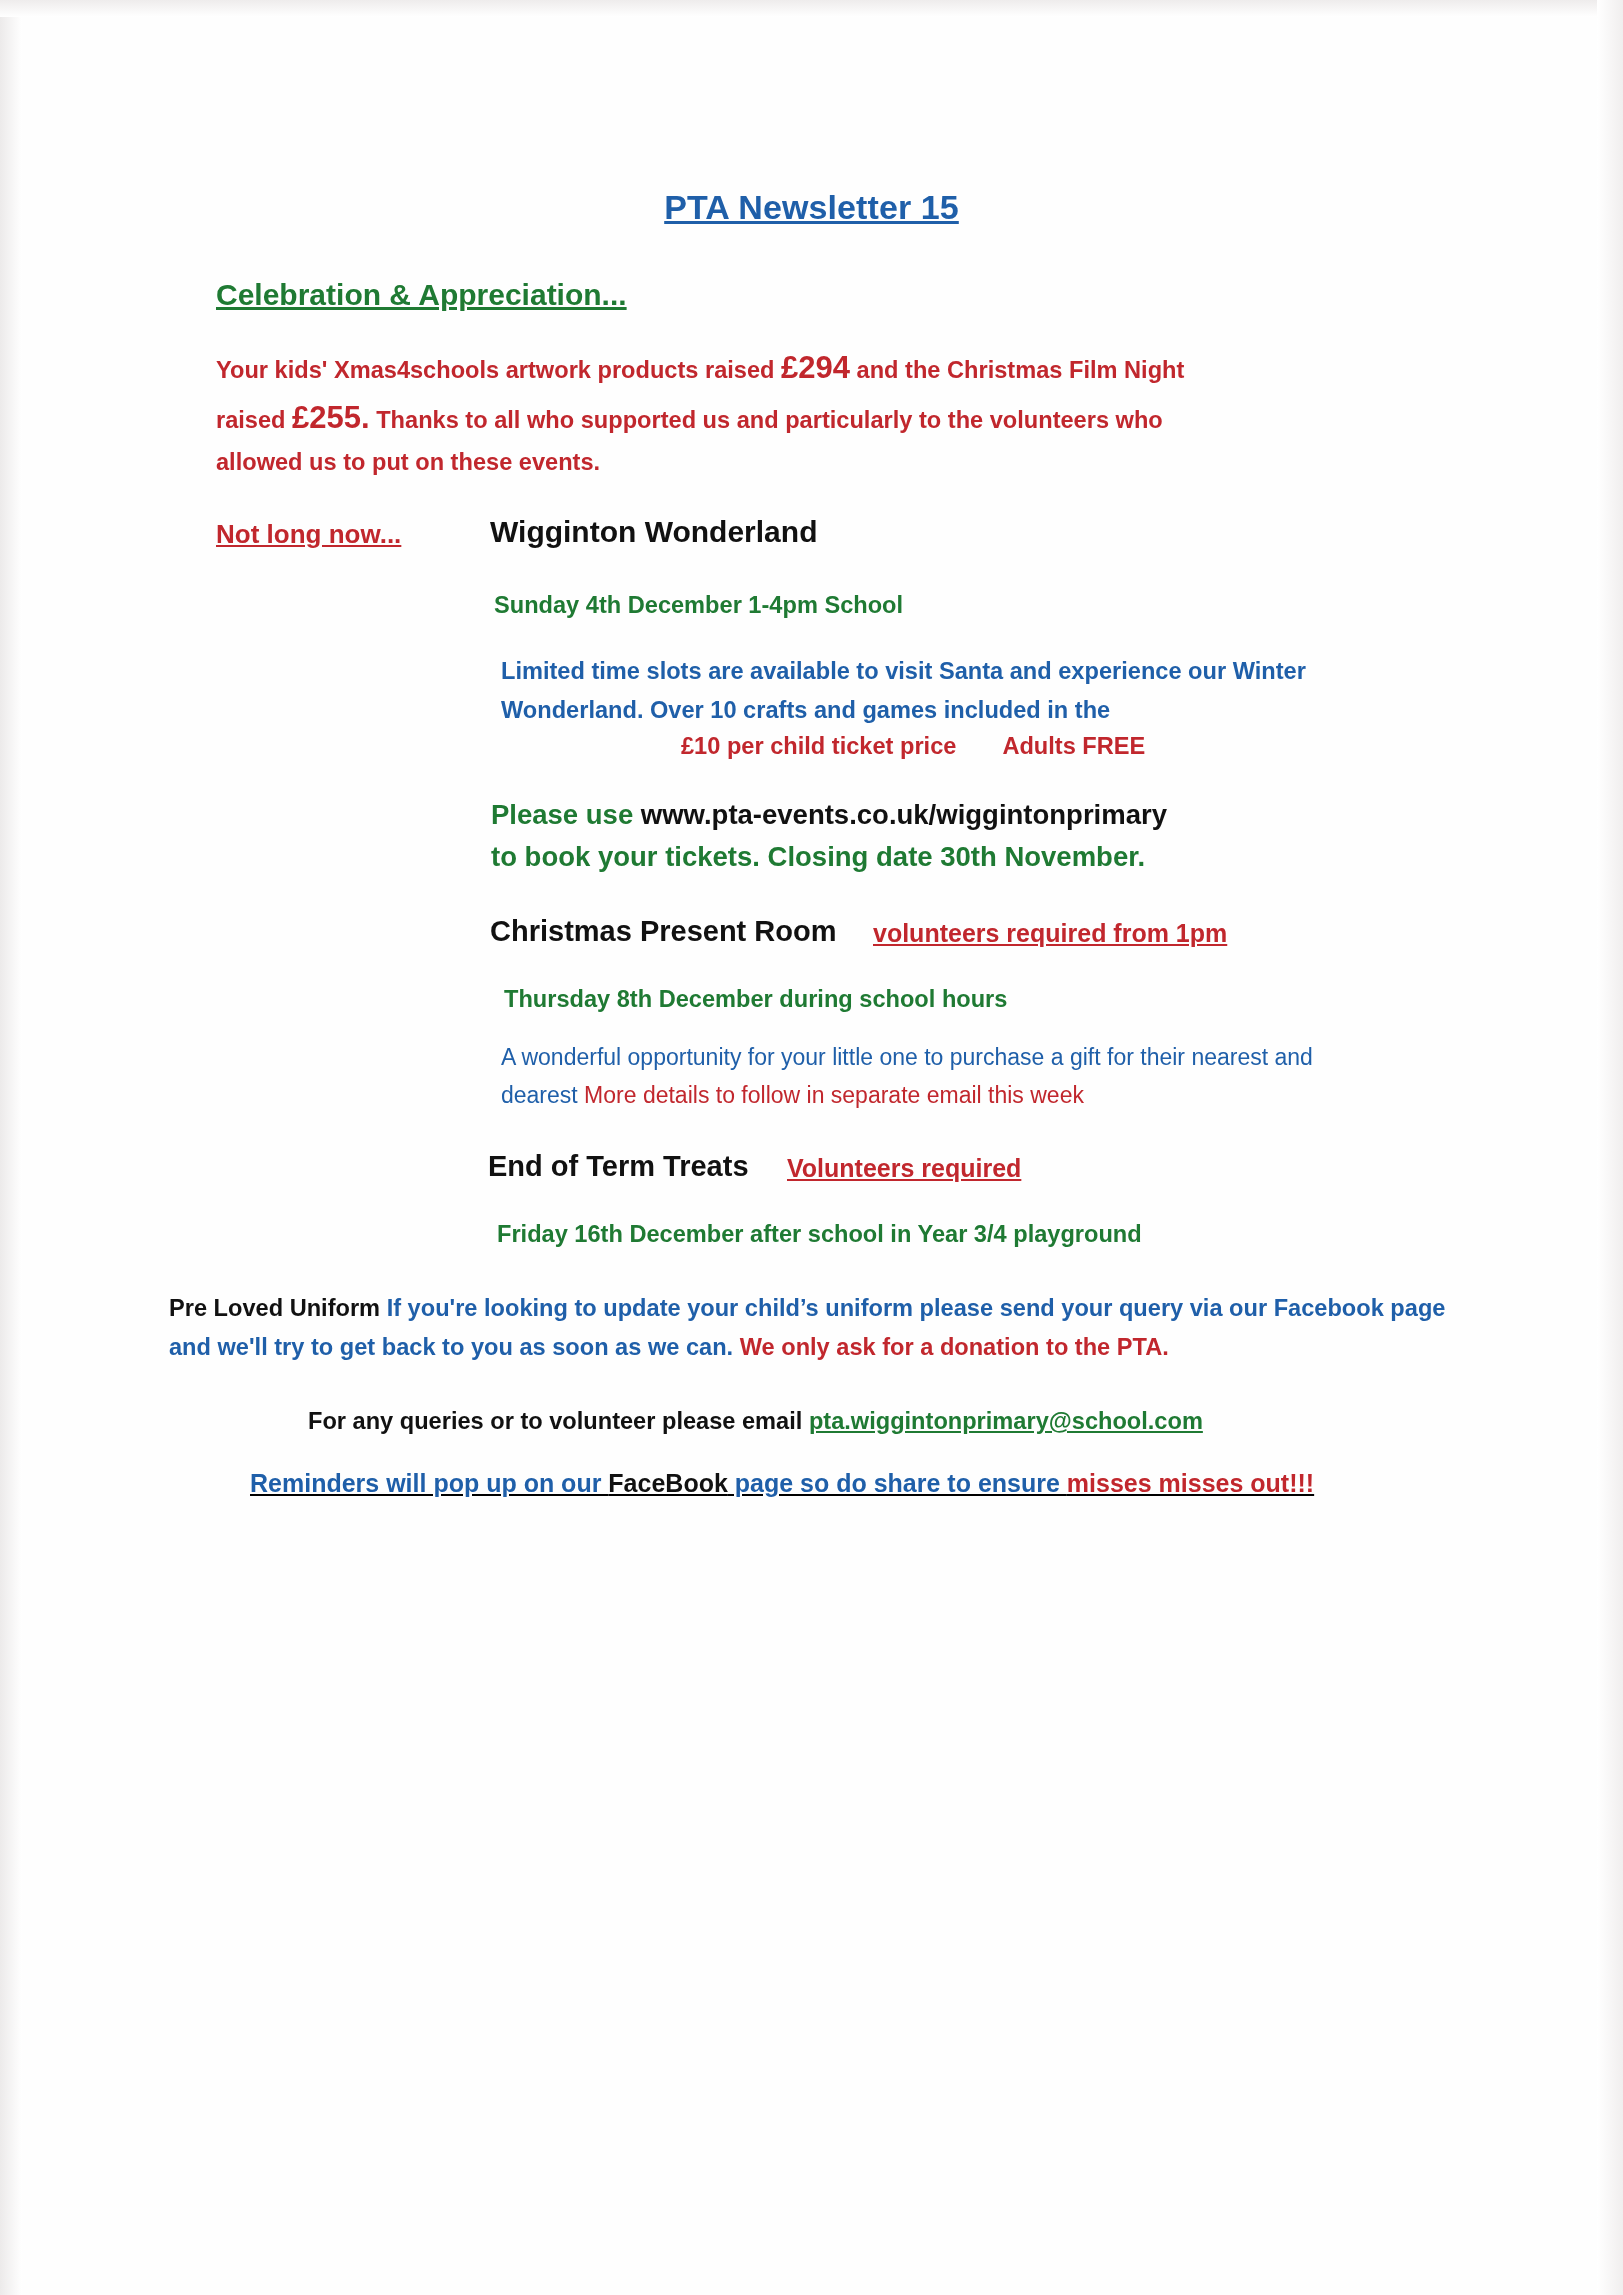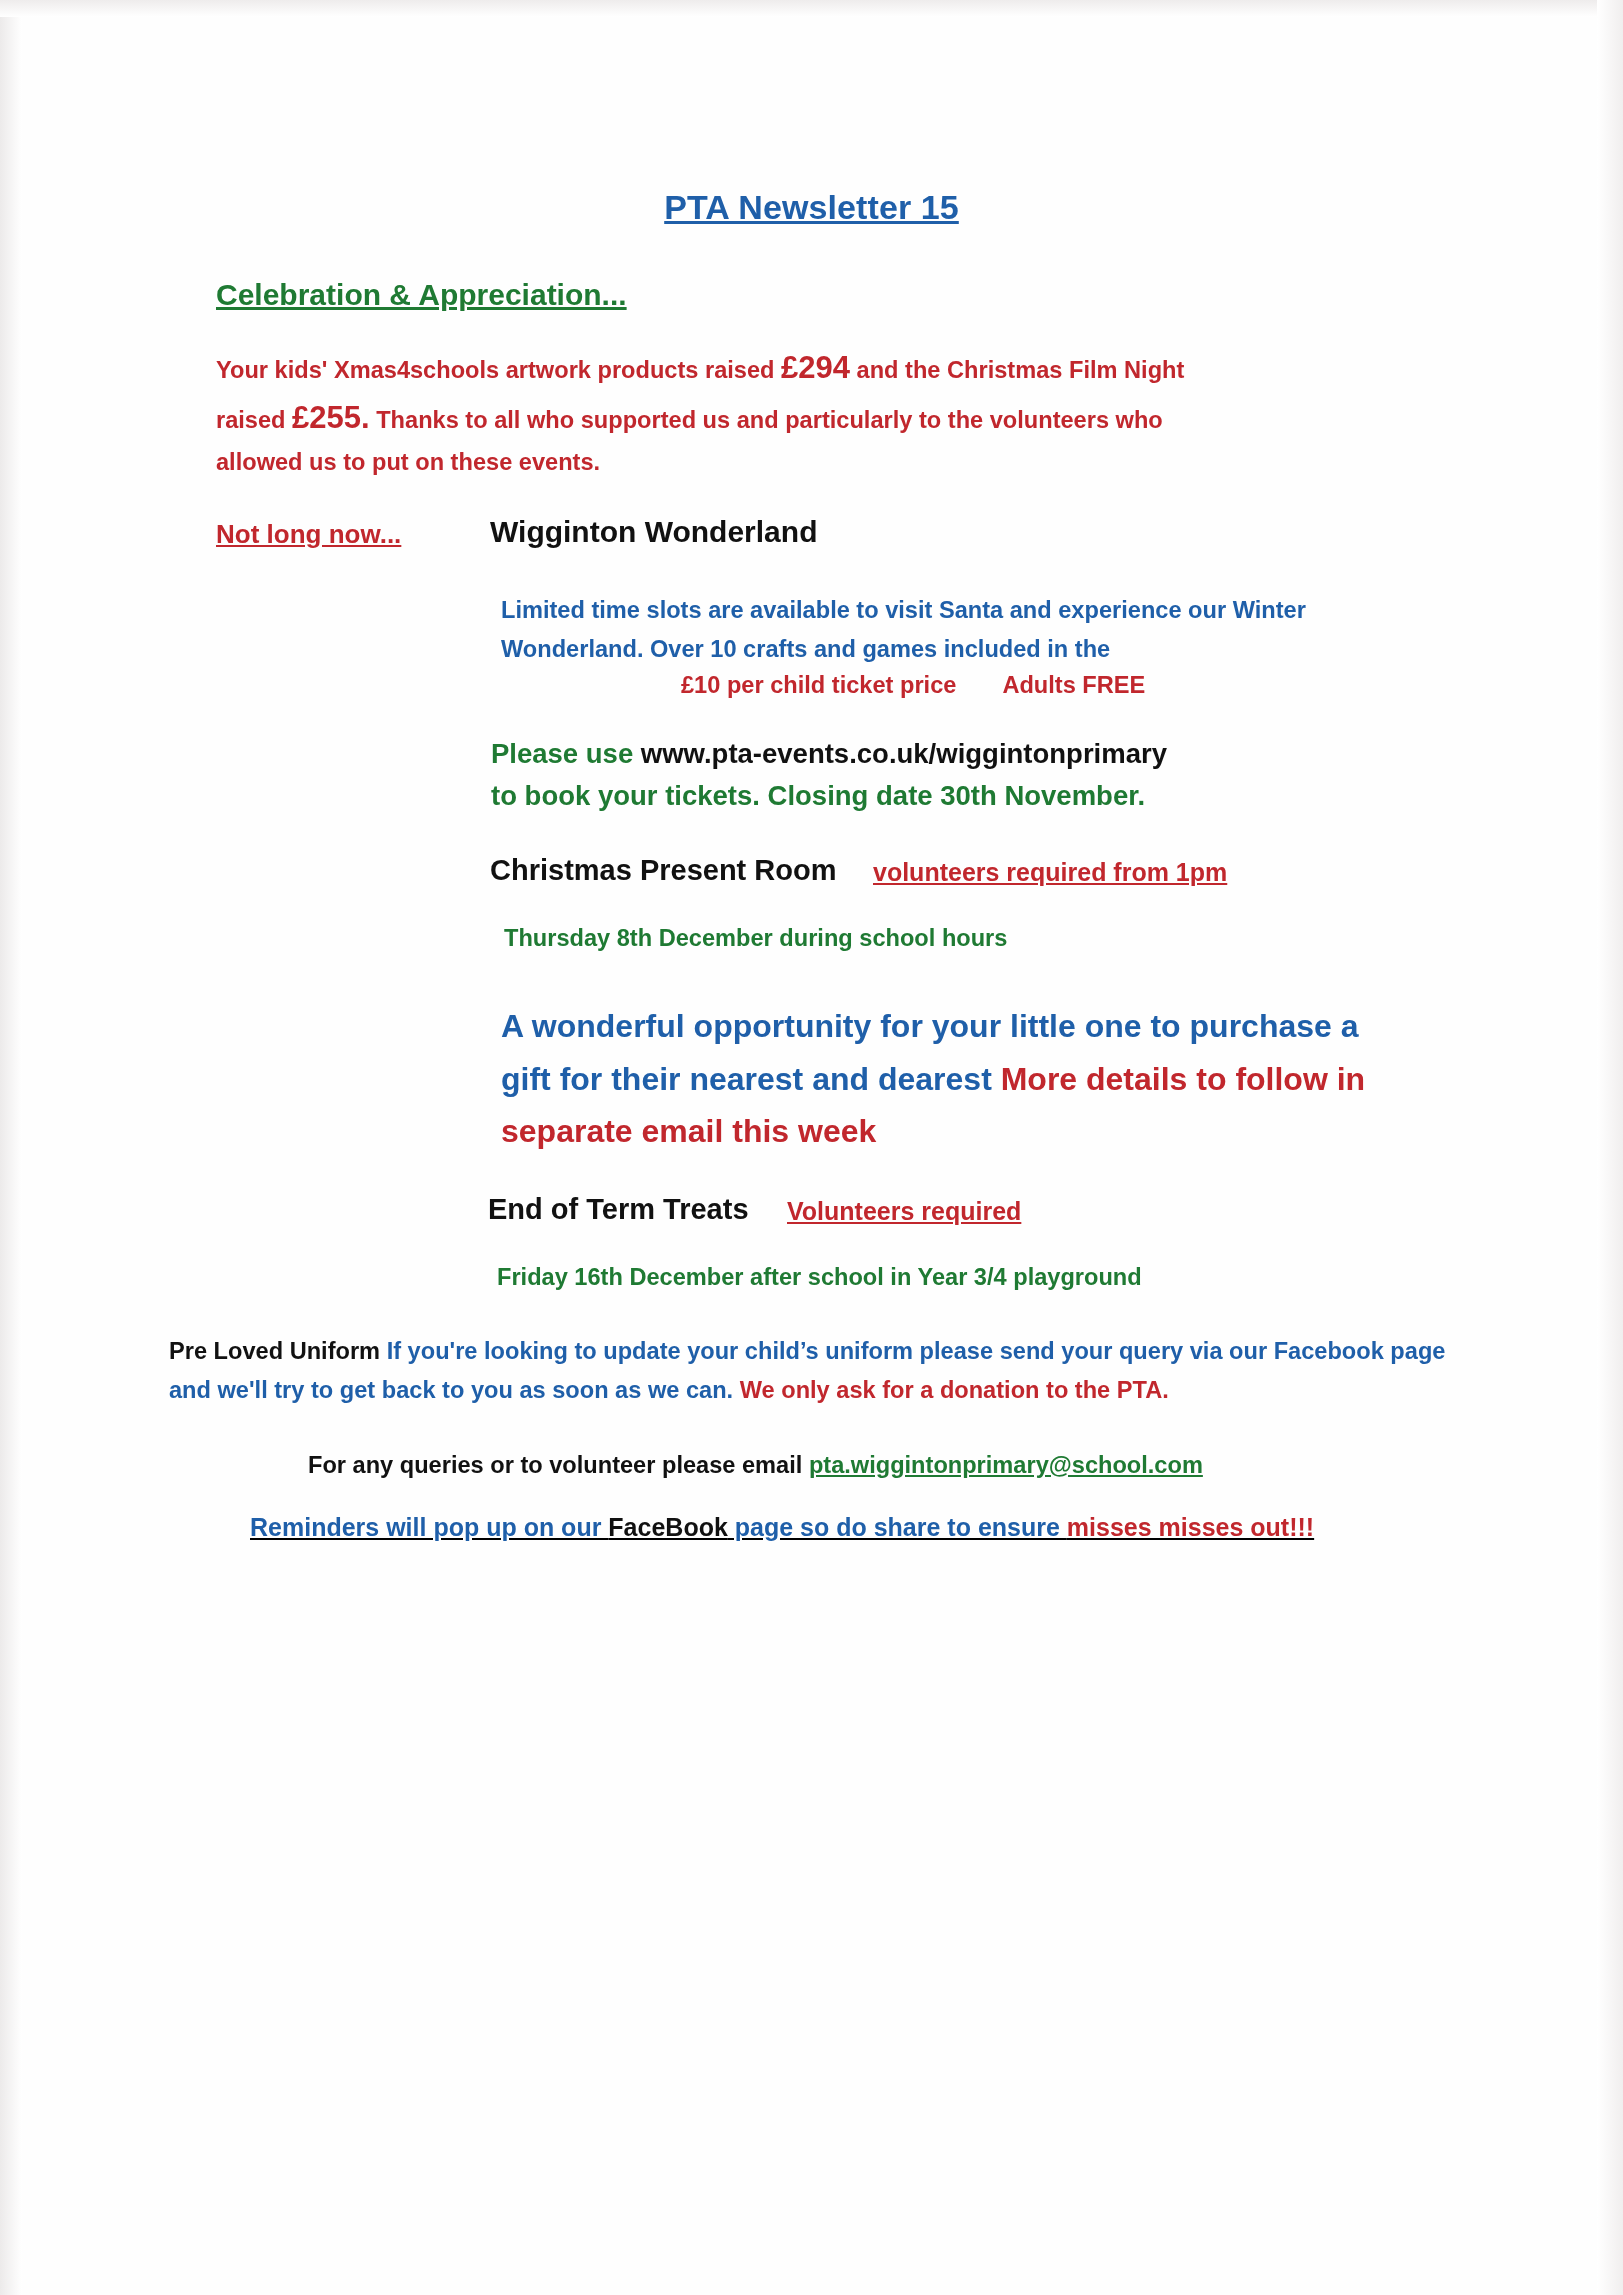--- a/index.html
+++ b/index.html
@@ -185,24 +185,24 @@
 
   .green-line2 {
     color: #1f7a33;
     font-weight: bold;
     font-size: 23.6px;
     margin: 34px 0 0 504px;
   }
 
   .present-para {
     color: #1f5fa9;
-    font-weight: bold;
-    font-size: 32px;
+    font-weight: normal;
+    font-size: 23px;
     line-height: 1.65;
-    margin: 48px 0 0 501px;
+    margin: 26px 0 0 501px;
     width: 884px;
   }
   .present-para .r { color: #c1272d; }
 
   .treats-row {
     margin: 35px 0 0 0;
     position: relative;
     height: 37px;
     padding-left: 15px;
   }
@@ -275,20 +275,21 @@
 
     <div class="h-green">Celebration &amp; Appreciation...</div>
 
     <p class="body-red"><span>Your kids' Xmas4schools artwork products raised </span><span class="amount">£294</span><span> and the Christmas Film Night raised </span><span class="amount">£255.</span><span> Thanks to all who supported us and particularly to the volunteers who allowed us to put on these events.</span></p>
 
     <div class="row-notlong">
       <span class="notlong">Not long now...</span>
       <span class="wonderland">Wigginton Wonderland</span>
     </div>
 
+    <div class="green-line">Sunday 4th December 1-4pm School</div>
 
     <div class="blue-para">Limited time slots are available to visit Santa and experience our Winter Wonderland. Over 10 crafts and games included in the</div>
 
     <div class="price-line"><span>£10 per child ticket price</span><span class="gap"></span><span>Adults FREE</span></div>
 
     <div class="booking">
       <span class="g">Please use </span><span class="k">www.pta-events.co.uk/wiggintonprimary</span><br>
       <span class="g">to book your tickets. Closing date 30th November.</span>
     </div>
 

